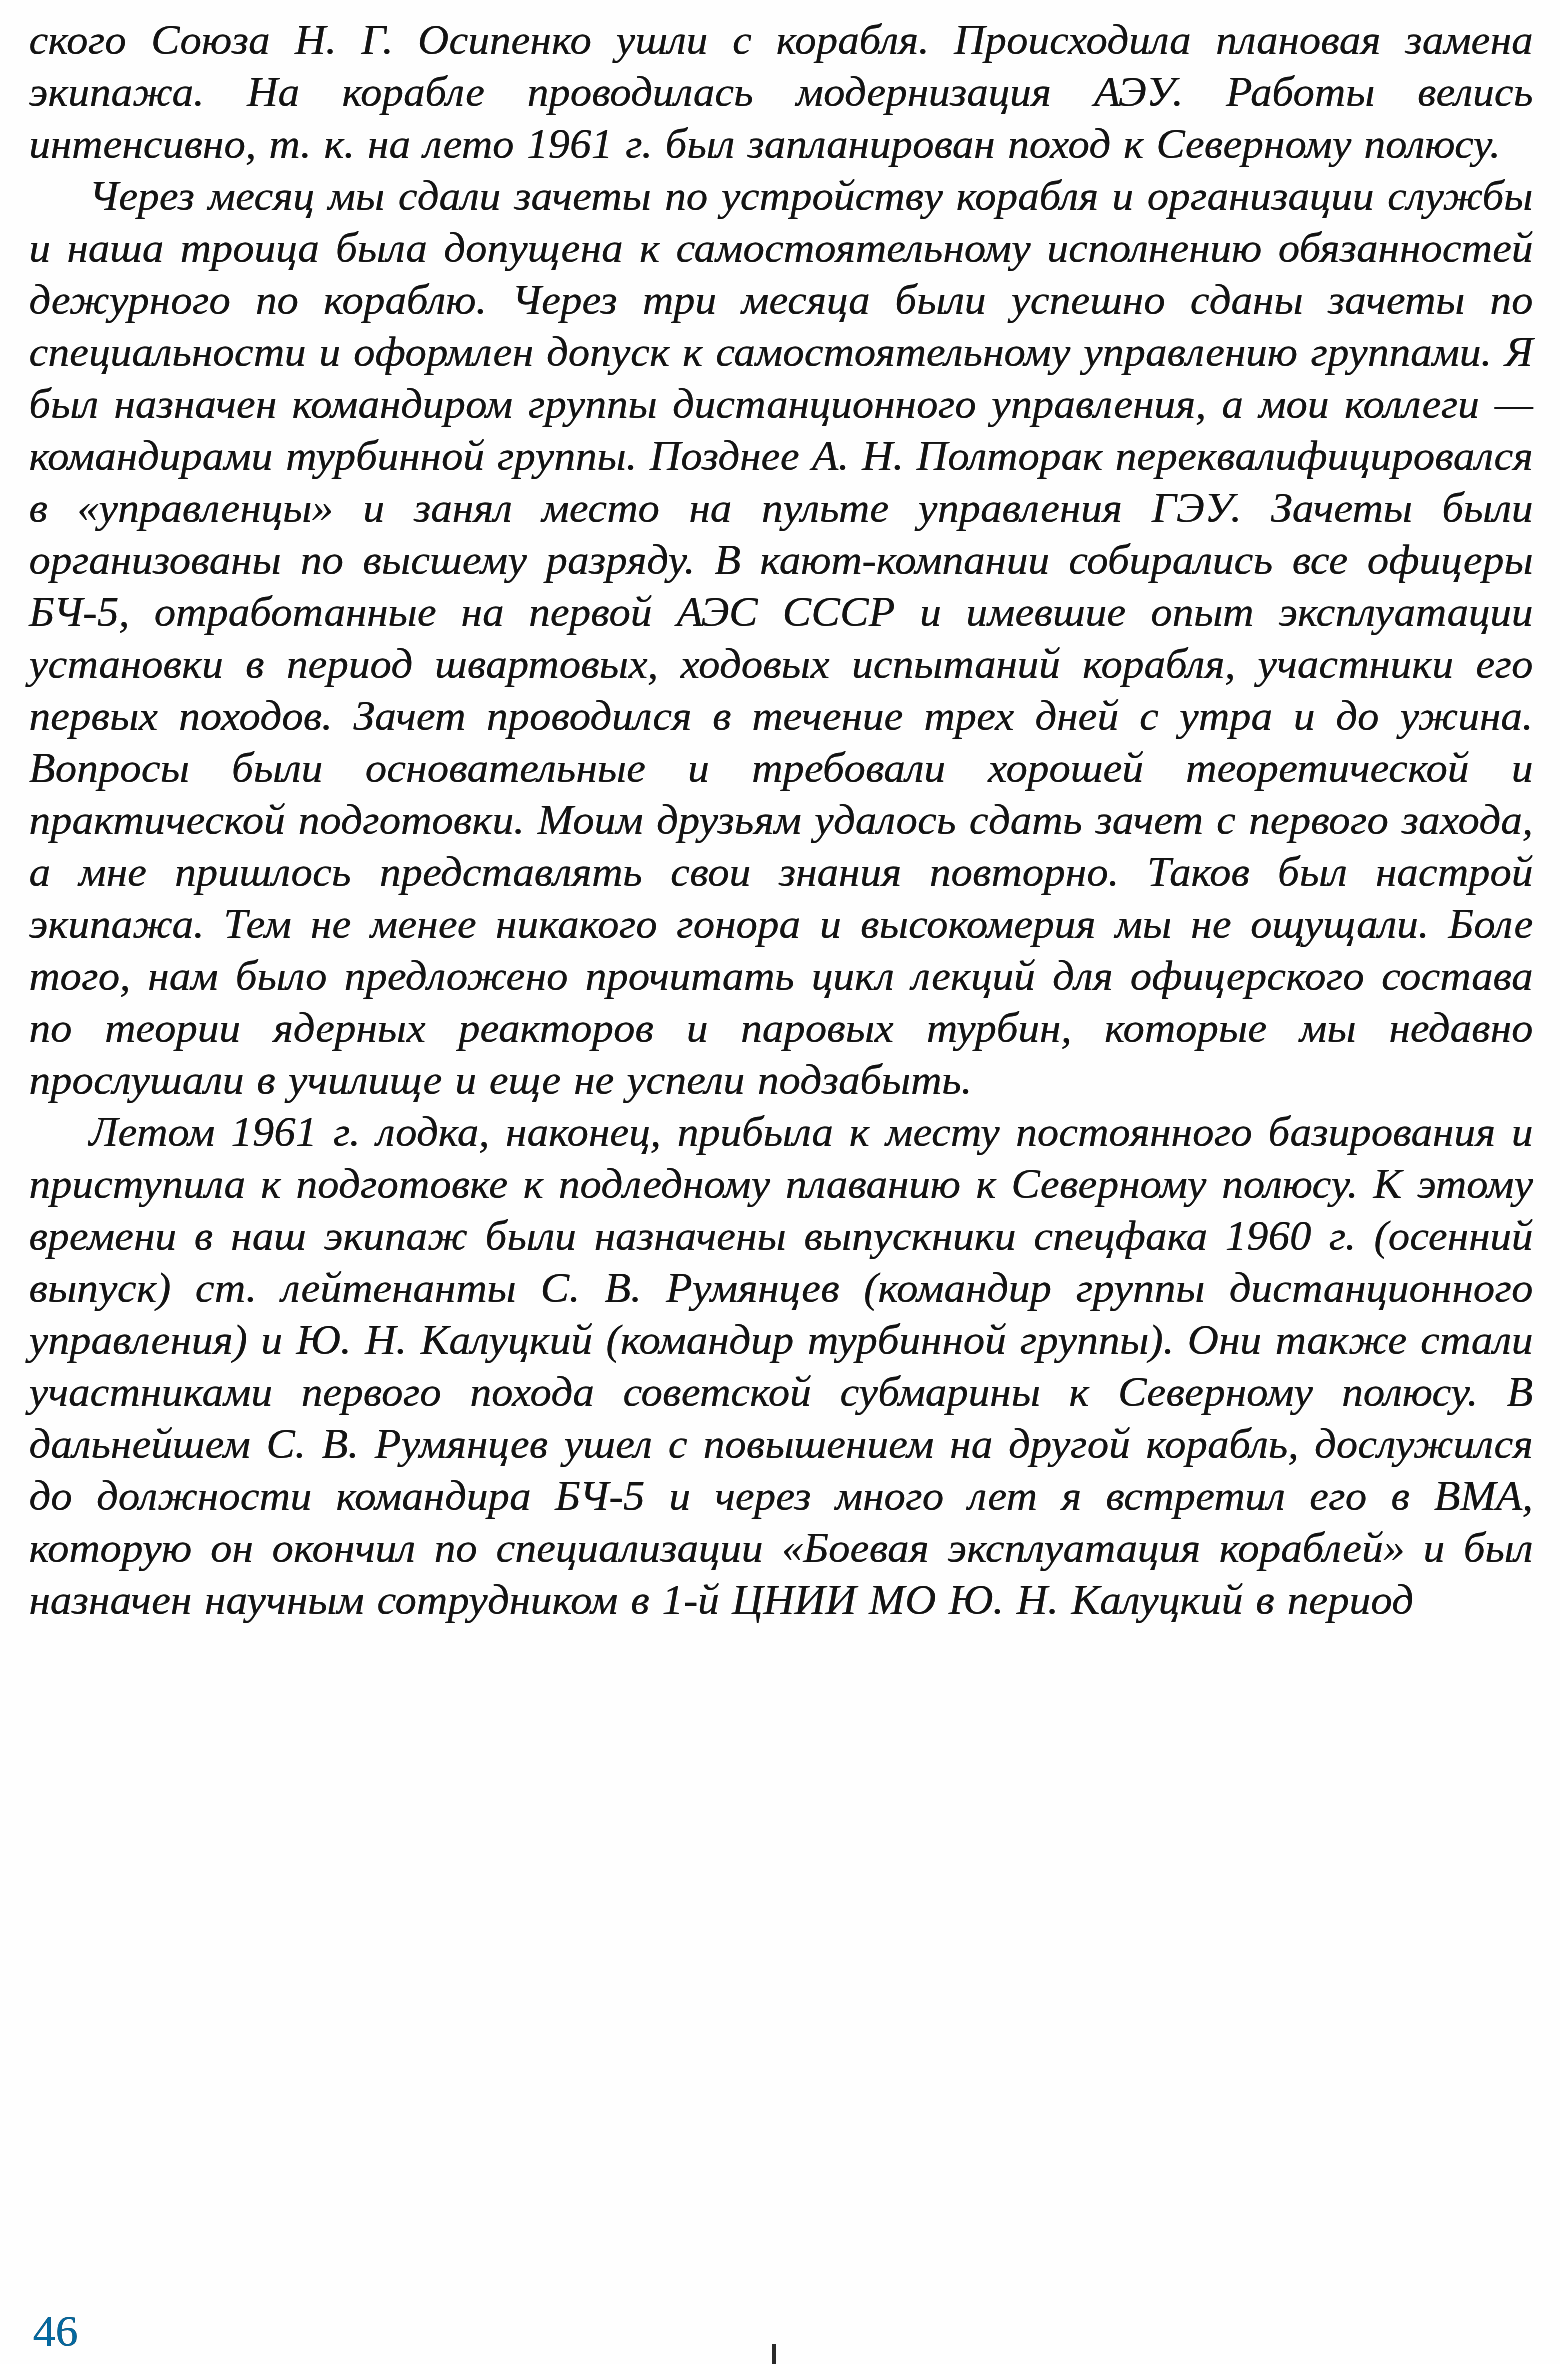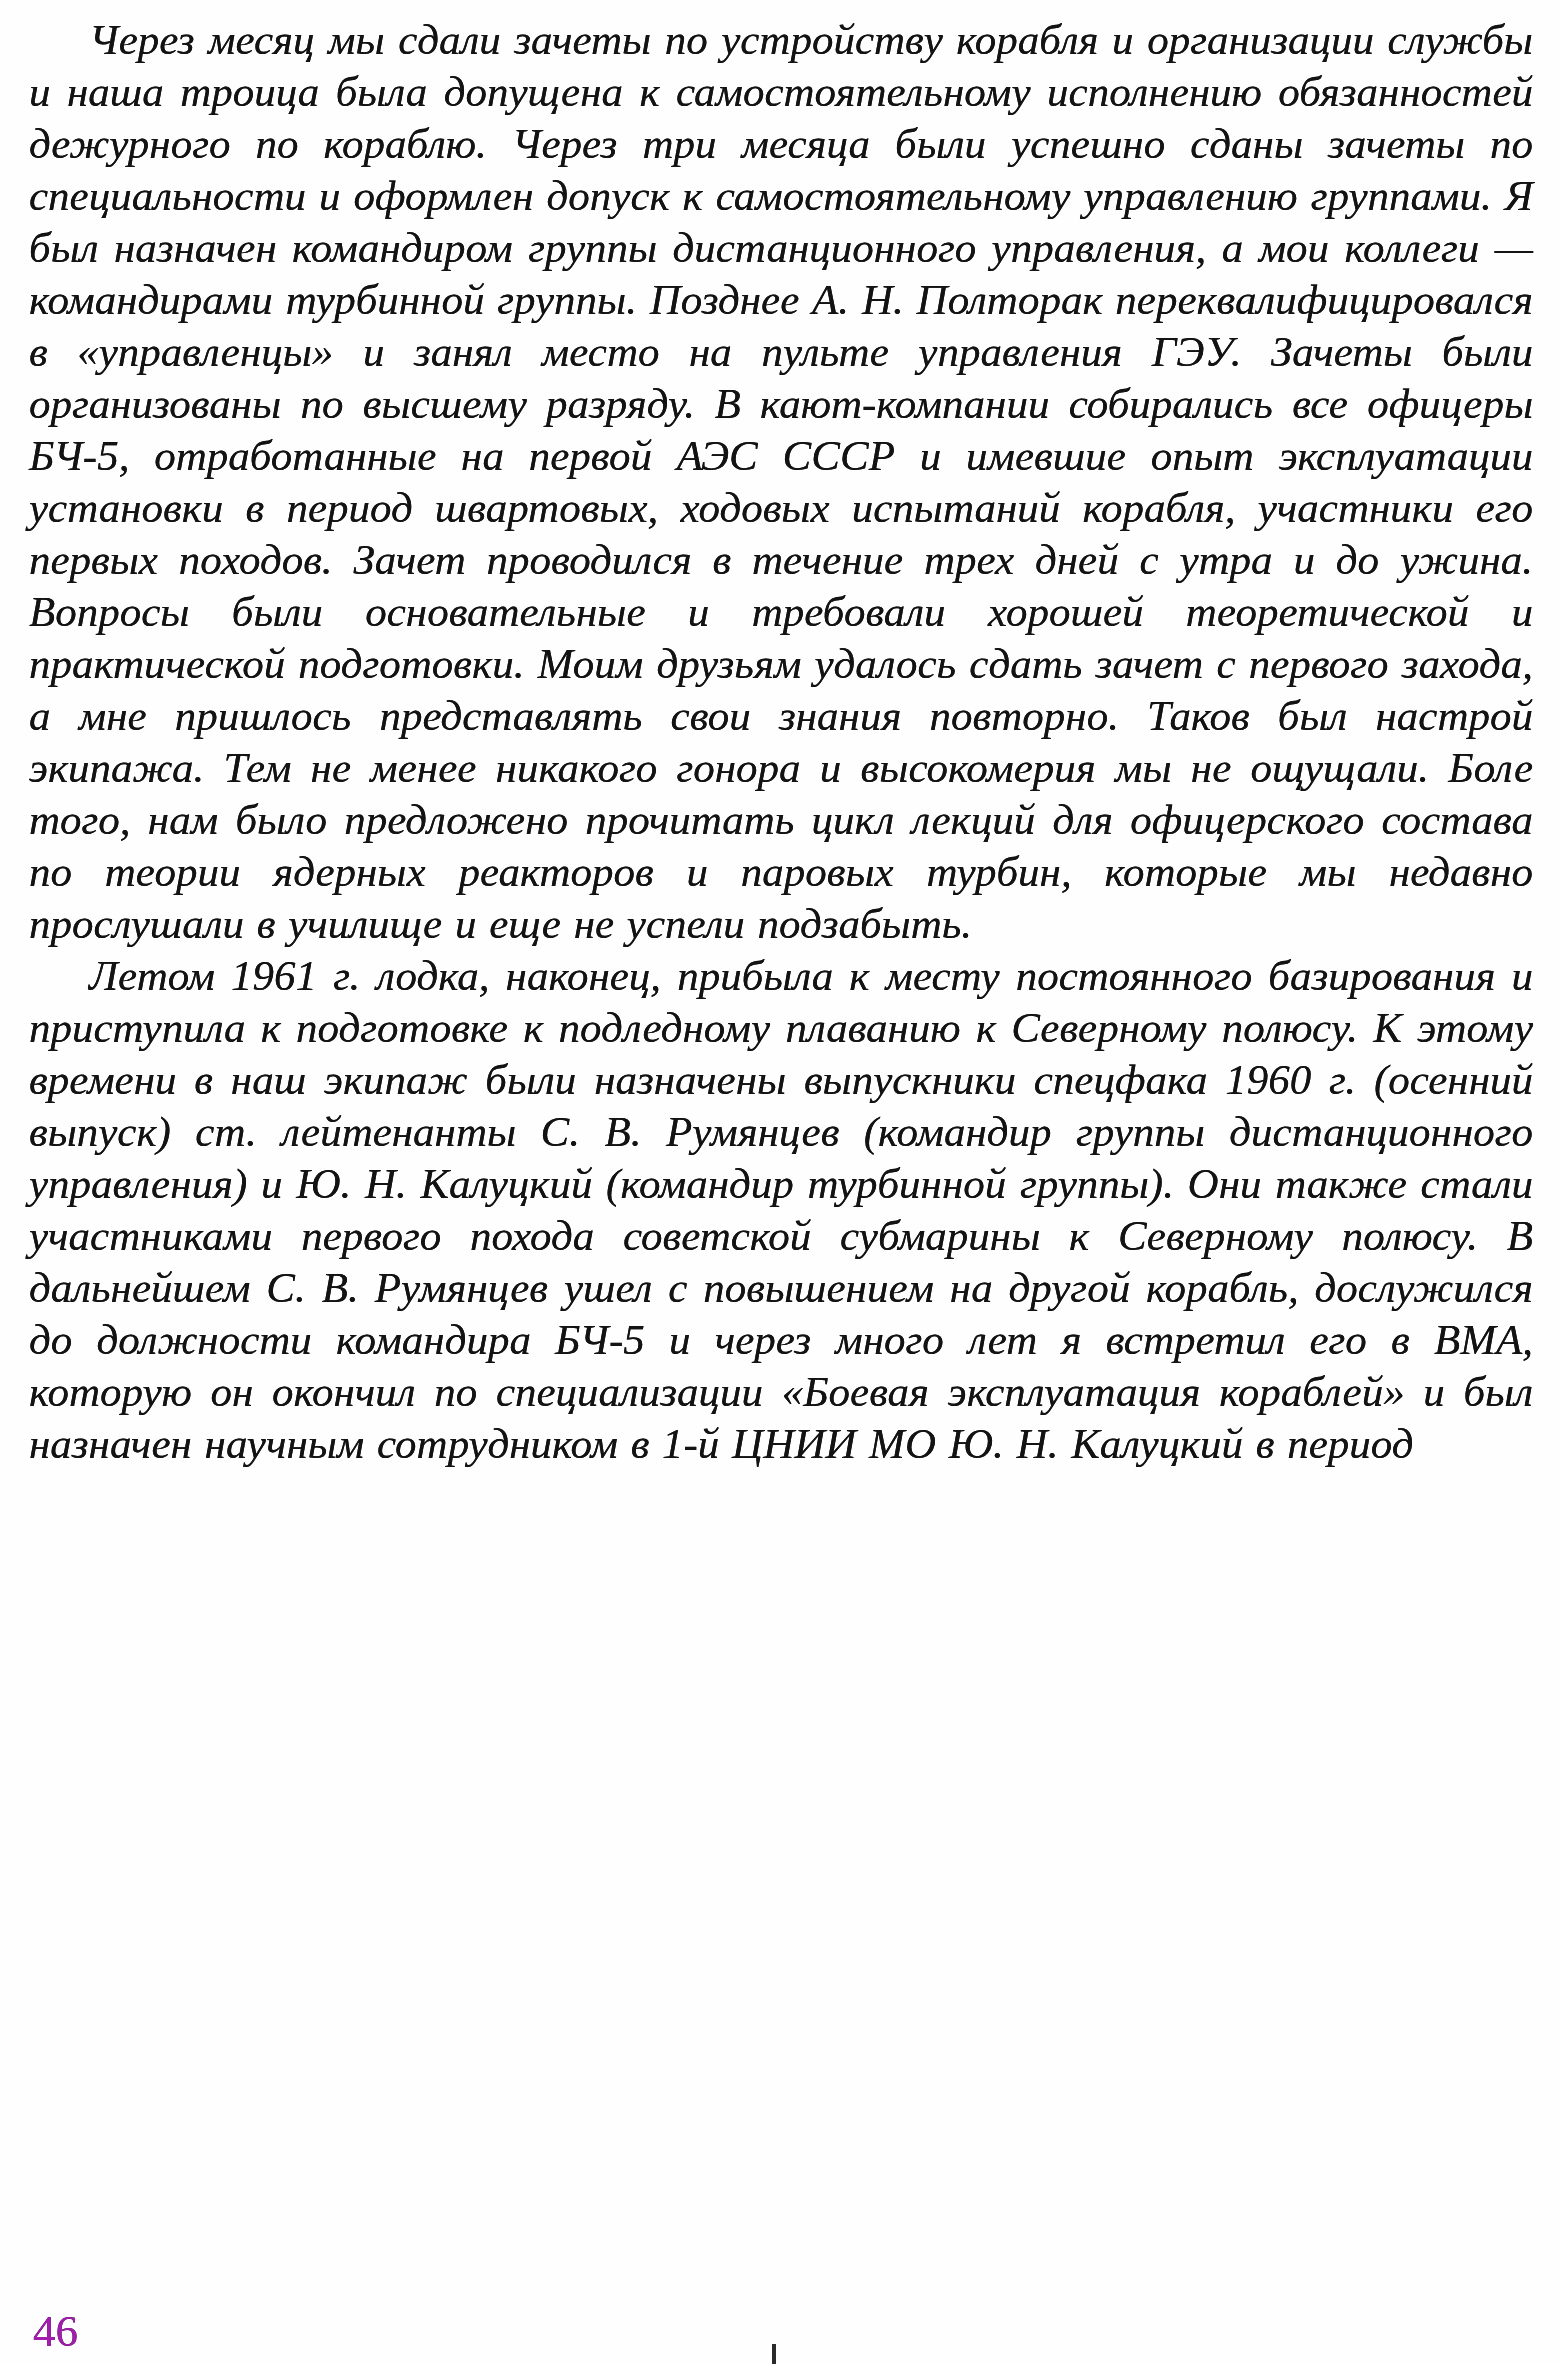--- a/index.html
+++ b/index.html
@@ -34,36 +34,37 @@
     text-indent: 60px;
     font-family: Liberation Serif, serif;
   }
   .page-number {
     position: absolute;
     left: 33px;
     bottom: 7.8px;
     font-family: "Liberation Serif", "DejaVu Serif", serif;
     font-style: normal;
     font-size: 45px;
-    color: #a21caf;
+    color: #0369a1;
     text-shadow: 0 0 0.5px #131313;
   }
   .binding-mark {
     position: absolute;
     left: 49.5%;
     bottom: 0px;
     width: 3.9px;
     height: 21.5px;
     background: #2a2a2a;
   }
 </style>
 </head>
 <body>
 
 <div class="page">
   <div class="text-block">
+      <p>ского Союза Н. Г. Осипенко ушли с корабля. Происходила плановая замена экипажа. На корабле проводилась модернизация АЭУ. Работы велись интенсивно, т. к. на лето 1961 г. был запланирован поход к Северному полюсу.</p>
       <p class="indent">Через месяц мы сдали зачеты по устройству корабля и организации службы и наша троица была допущена к самостоятельному исполнению обязанностей дежурного по кораблю. Через три месяца были успешно сданы зачеты по специальности и оформлен допуск к самостоятельному управлению группами. Я был назначен командиром группы дистанционного управления, а мои коллеги — командирами турбинной группы. Позднее А. Н. Полторак переквалифицировался в «управленцы» и занял место на пульте управления ГЭУ. Зачеты были организованы по высшему разряду. В кают-компании собирались все офицеры БЧ-5, отработанные на первой АЭС СССР и имевшие опыт эксплуатации установки в период швартовых, ходовых испытаний корабля, участники его первых походов. Зачет проводился в течение трех дней с утра и до ужина. Вопросы были основательные и требовали хорошей теоретической и практической подготовки. Моим друзьям удалось сдать зачет с первого захода, а мне пришлось представлять свои знания повторно. Таков был настрой экипажа. Тем не менее никакого гонора и высокомерия мы не ощущали. Боле того, нам было предложено прочитать цикл лекций для офицерского состава по теории ядерных реакторов и паровых турбин, которые мы недавно прослушали в училище и еще не успели подзабыть.</p>
       <p class="indent">Летом 1961 г. лодка, наконец, прибыла к месту постоянного базирования и приступила к подготовке к подледному плаванию к Северному полюсу. К этому времени в наш экипаж были назначены выпускники спецфака 1960 г. (осенний выпуск) ст. лейтенанты С. В. Румянцев (командир группы дистанционного управления) и Ю. Н. Калуцкий (командир турбинной группы). Они также стали участниками первого похода советской субмарины к Северному полюсу. В дальнейшем С. В. Румянцев ушел с повышением на другой корабль, дослужился до должности командира БЧ-5 и через много лет я встретил его в ВМА, которую он окончил по специализации «Боевая эксплуатация кораблей» и был назначен научным сотрудником в 1-й ЦНИИ МО Ю. Н. Калуцкий в период</p>
     </div>
   <div class="page-number">46</div>
   <div class="binding-mark"></div>
 </div>
 
 
 </body></html>

